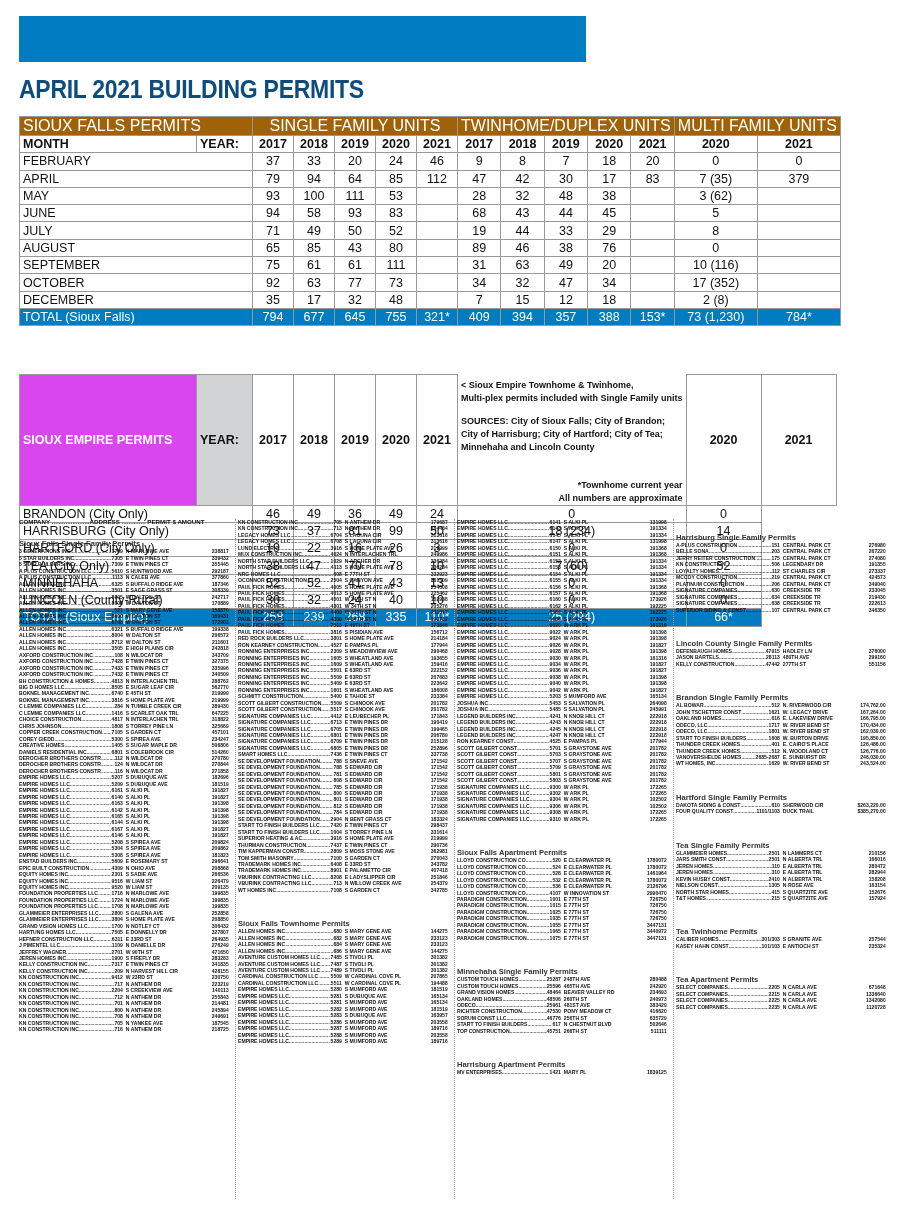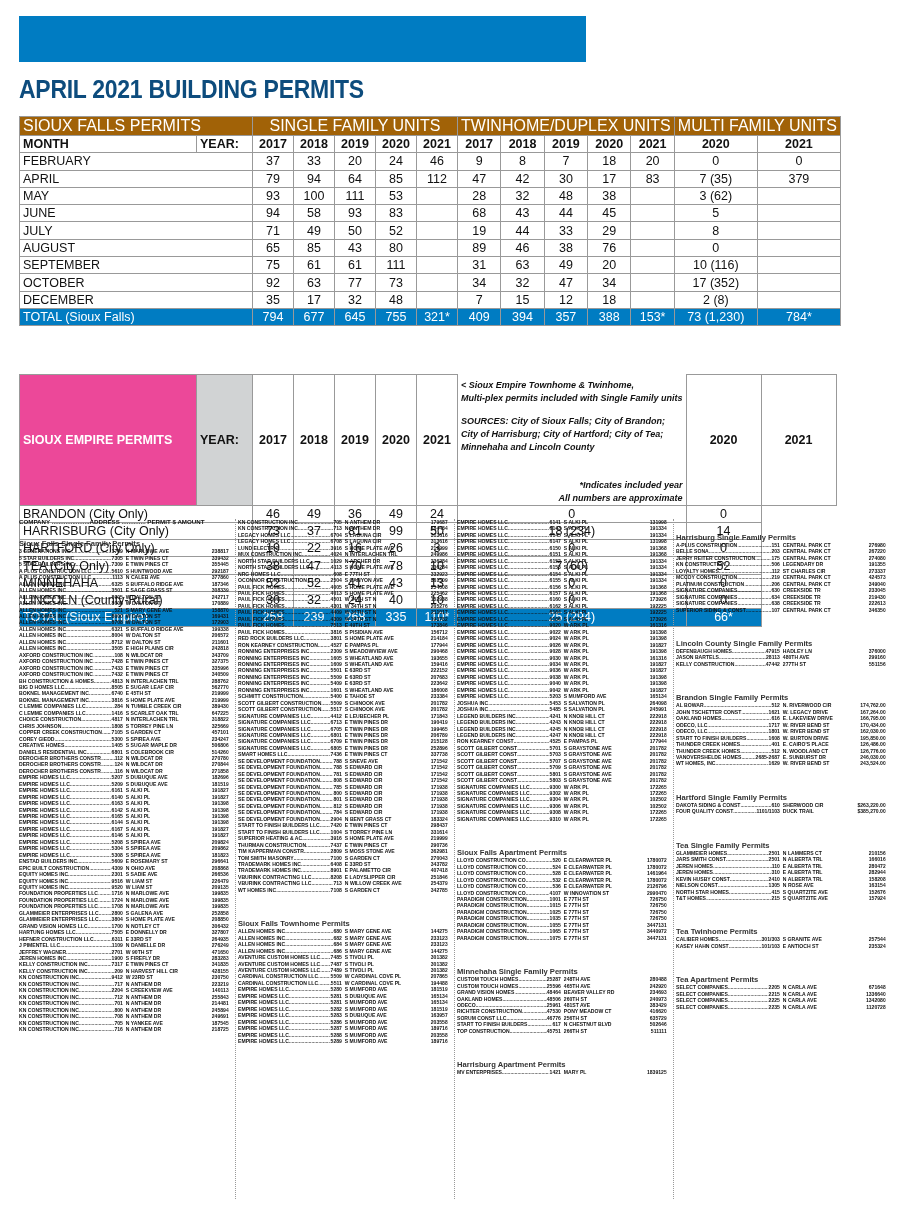--- a/index.html
+++ b/index.html
@@ -7,23 +7,23 @@
   .banner { position: absolute; left: 19px; top: 16px; width: 567px; height: 46px; background: #007cc2; }
   .title { position: absolute; left: 19px; top: 75px; font-family: "Liberation Sans", sans-serif; font-weight: bold; font-size: 25px; color: #0d4c7d; letter-spacing: -0.3px; transform: scaleX(0.92); transform-origin: left; }
   table.permits { position: absolute; left: 19px; border-collapse: collapse; font-family: "Liberation Sans", sans-serif; font-size: 12.5px; table-layout: fixed; }
   table.permits td { border: 1px solid #999; height: 17.3px; padding: 0 3px; text-align: center; white-space: nowrap; overflow: hidden; }
   table.permits td.lbl { text-align: left; }
   .hdr-dark td { background: #a16207; color: #fff; border-color: #231f20; font-size: 16px; }
   .hdr-row td { font-weight: bold; }
   .tot td { background: #007cc2; color: #fff; border-color: #5aa8d8; }
   #sf { top: 116px; }
   #se { top: 374px; }
-  .se-head td.dark { background: #ec4899; color: #fff; }
+  .se-head td.dark { background: #d946ef; color: #fff; }
   .se-head td.grey { background: #d1d3d4; font-weight: bold; text-align: left; }
-  .note-cell { text-align: left !important; vertical-align: top; font-size: 9px; line-height: 13px; border-top: none !important; border-bottom: none !important; font-style: italic; }
+  .note-cell { text-align: left !important; vertical-align: top; font-size: 9px; line-height: 13px; border-top: none !important; border-bottom: none !important; }
   .listings { position: absolute; top: 519px; left: 19px; width: 880px; height: 697px; font-family: "Liberation Sans", sans-serif; }
   .col { position: absolute; top: 0; width: 214px; font-size: 5.2px; line-height: 6.45px; }
   .col1 { left: 0; } .col2 { left: 219px; } .col3 { left: 438px; } .col4 { left: 657px; }
   .col-sep { position: absolute; top: 0; width: 0; height: 680px; border-left: 1px dotted #999; }
   .colhdr { font-weight: bold; font-size: 6.2px; letter-spacing: 0; margin-bottom: 8px; }
   .sec-title { font-weight: bold; font-size: 7.6px; line-height: 9px; color: #333; margin-top: 14px; }
   .sec-gap { height: 12px; }
   .row { display: flex; white-space: nowrap; overflow: hidden; font-weight: bold; transform: scaleX(0.98); transform-origin: left; }
   .row .co { flex: 0 0 auto; }
   .row .d1 { flex: 1 1 auto; overflow: hidden; }
@@ -256,21 +256,21 @@
     <td>2018</td>
     <td>2019</td>
     <td>2020</td>
     <td>2021</td>
     <td class="note-cell" rowspan="8">
       <div style="margin-top:4px">&lt; Sioux Empire Townhome &amp; Twinhome,</div>
       <div>Multi-plex permits included with Single Family units</div>
       <div style="margin-top:10px">SOURCES: City of Sioux Falls; City of Brandon;</div>
       <div>City of Harrisburg; City of Hartford; City of Tea;</div>
       <div>Minnehaha and Lincoln County</div>
-      <div style="margin-top:25px;text-align:right">*Indicates included year</div>
+      <div style="margin-top:25px;text-align:right">*Townhome current year</div>
       <div style="text-align:right">All numbers are approximate</div>
     </td>
     <td>2020</td>
     <td>2021</td>
   </tr>
   </tbody>
     <tbody id="se-body">
       <tr>
         <td class="lbl" colspan="2">BRANDON (City Only)</td>
         <td>46</td>

